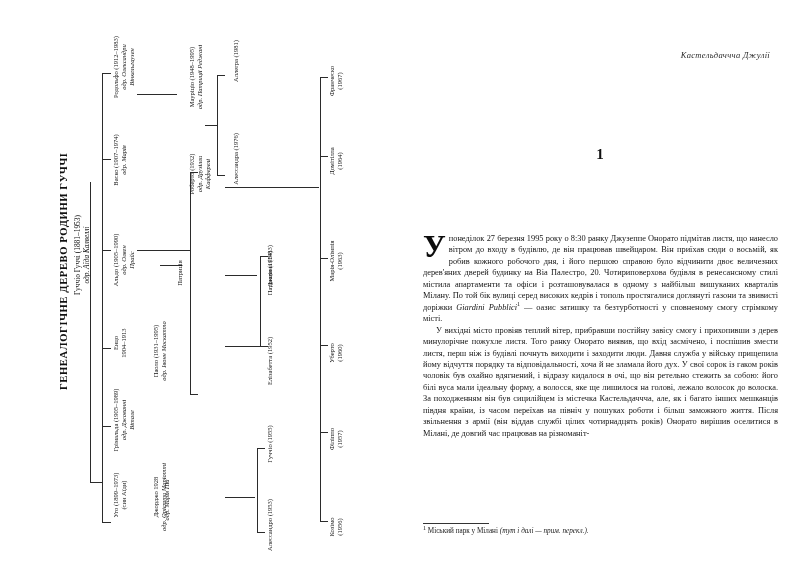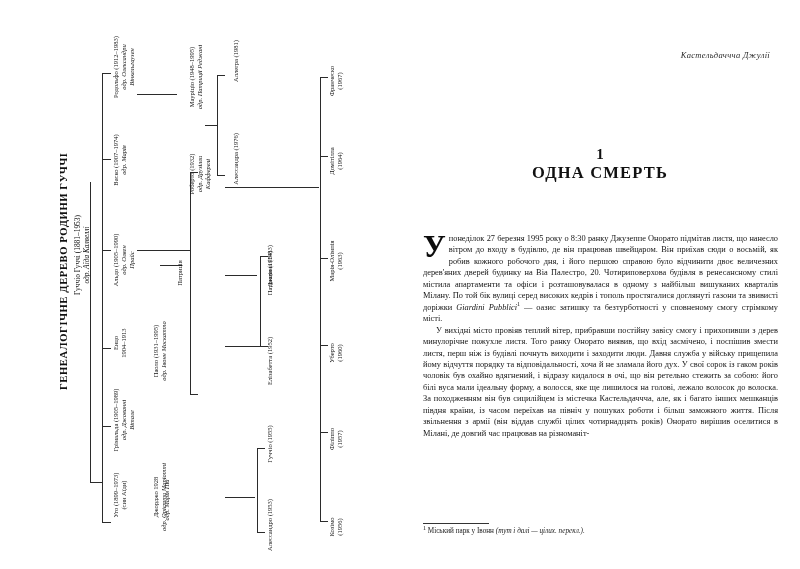--- a/index.html
+++ b/index.html
@@ -261,31 +261,30 @@
       </div>
 
     </div>
   </div>
 
   <div class="page page-right">
 
     <div class="dedication">Кастельдаччча Джулії</div>
 
     <div class="chap-num">1</div>
-    <div class="chap-title">ОДНА СМЕРТЬ</div>
 
     <div class="body-col">
       <p class="para first">
         <span class="dropcap">У</span><span> понеділок 27 березня 1995 року о 8:30 ранку Джузеппе Онорато підмітав листя, що нанесло вітром до входу в будівлю, де він працював швейцаром. Він приїхав сюди о восьмій, як робив кожного робочого дня, і його першою справою було відчинити двоє величезних дерев'яних дверей будинку на Віа Палестро, 20. Чотириповерхова будівля в ренесансному стилі містила апартаменти та офіси і розташовувалася в одному з найбільш вишуканих кварталів Мілану. По той бік вулиці серед високих кедрів і тополь простягалися доглянуті газони та звивисті доріжки </span><span class="ital">Giardini Pubblici</span><sup class="fn">1</sup><span> — оазис затишку та безтурботності у сповненому смогу стрімкому місті.</span>
       </p>
       <p class="para">У вихідні місто провіяв теплий вітер, прибравши постійну завісу смогу і прихопивши з дерев минулорічне пожухле листя. Того ранку Онорато виявив, що вхід засмічено, і поспішив змести листя, перш ніж із будівлі почнуть виходити і заходити люди. Давня служба у війську прищепила йому відчуття порядку та відповідальності, хоча й не зламала його дух. У свої сорок із гаком років чоловік був охайно вдягнений, і відразу кидалося в очі, що він ретельно стежить за собою: його білі вуса мали ідеальну форму, а волосся, яке ще лишилося на голові, лежало волосок до волоска. За походженням він був сицилійцем із містечка Кастельдаччча, але, як і багато інших мешканців півдня країни, із часом переїхав на північ у пошуках роботи і більш заможного життя. Після звільнення з армії (він віддав службі цілих чотирнадцять років) Онорато вирішив оселитися в Мілані, де довгий час працював на різноманіт-</p>
     </div>
 
     <div class="footnote-wrap">
       <div class="fn-rule"></div>
       <p class="footnote">
         <sup class="fn">1</sup>
-        <span>Міський парк у Івонн </span><span class="ital">(тут і далі — цілих. перекл.).</span>
+        <span>Міський парк у Мілані </span><span class="ital">(тут і далі — прим. перекл.).</span>
       </p>
     </div>
 
   </div>
 </div>
 
 </body></html>

